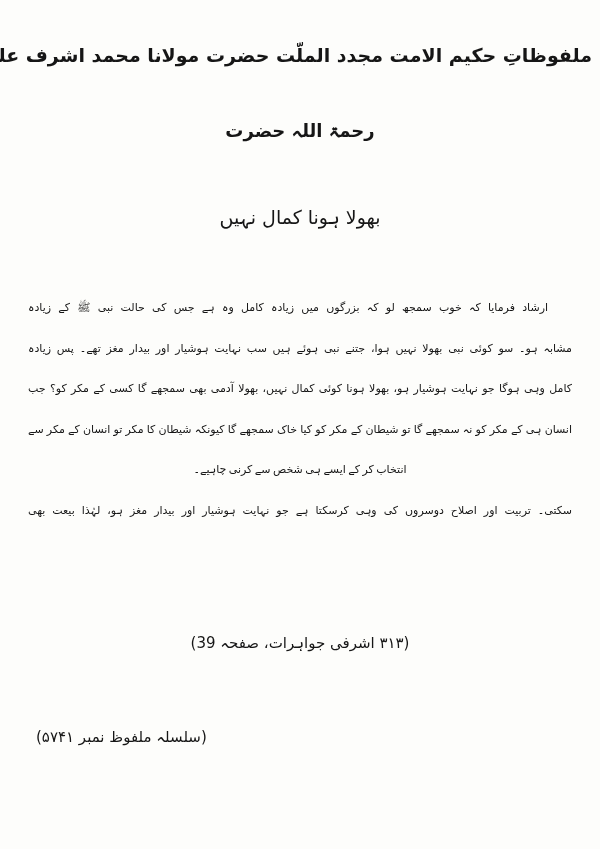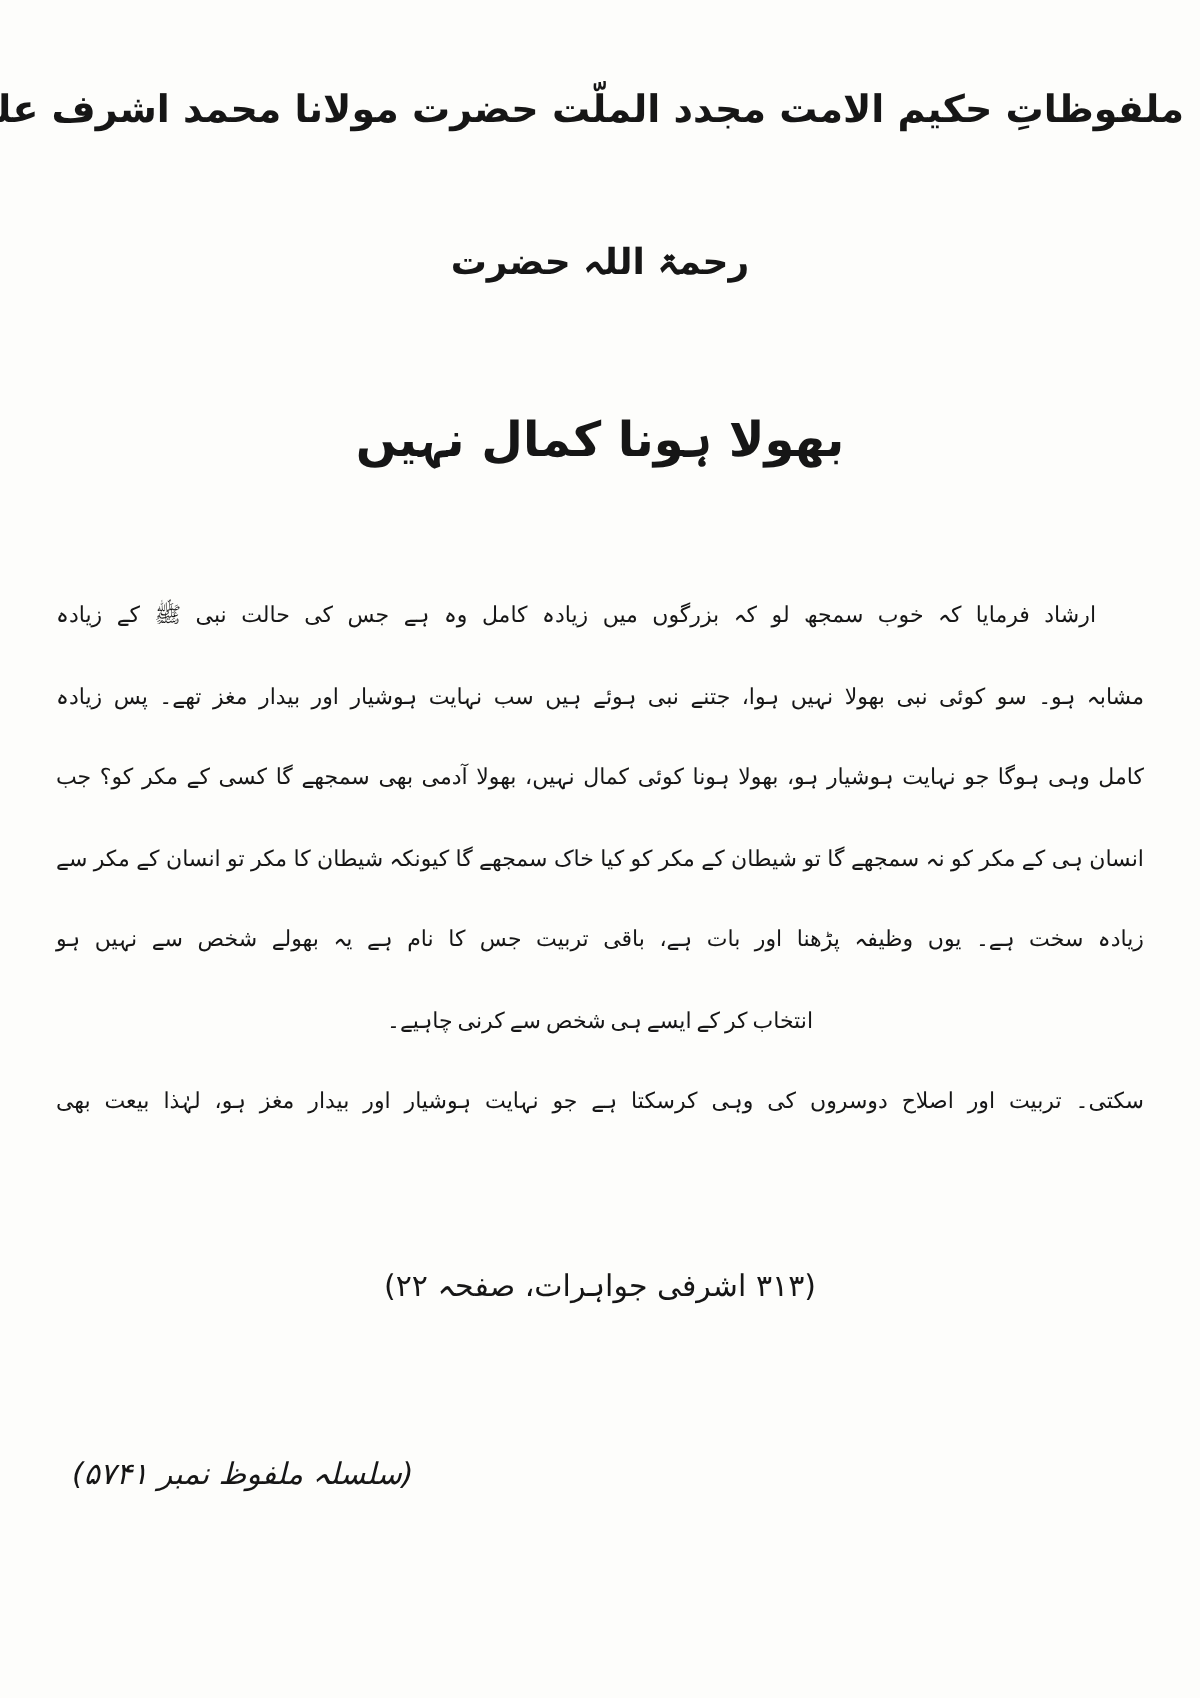--- a/index.html
+++ b/index.html
@@ -24,21 +24,21 @@
     white-space: nowrap;
   }
   .header-subtitle {
     position: absolute; top: 120px; left: 0; right: 0;
     text-align: center;
     font-size: 18px; font-weight: bold;
   }
   .section-title {
     position: absolute; top: 206px; left: 0; right: 0;
     text-align: center;
-    font-size: 24px; font-weight: bold;
+    font-size: 19px; font-weight: normal;
   }
   .body-block {
     position: absolute; top: 288px; right: 28px; left: 28px;
     font-size: 11px;
     line-height: 40.5px;
     word-spacing: -1px;
   }
   .body-line {
     text-align: justify;
     text-align-last: justify;
@@ -52,41 +52,39 @@
   }
   .reference-line {
     position: absolute; top: 634px; left: 0; right: 0;
     text-align: center;
     font-size: 15px;
   }
   .serial-line {
     position: absolute; top: 728px; left: 36px;
     font-size: 15px;
     direction: rtl;
-    font-style: italic;
   }
 </style>
 </head>
 <body>
 
 <div class="page">
 
   <div class="header-title">ملفوظاتِ حکیم الامت مجدد الملّت حضرت مولانا محمد اشرف علی تھانوی</div>
 
   <div class="header-subtitle">رحمۃ اللہ حضرت</div>
 
   <div class="section-title">بھولا ہونا کمال نہیں</div>
 
   <div class="body-block">
       <div class="body-line first">ارشاد فرمایا کہ خوب سمجھ لو کہ بزرگوں میں زیادہ کامل وہ ہے جس کی حالت نبی ﷺ کے زیادہ</div>
       <div class="body-line">مشابہ ہو۔ سو کوئی نبی بھولا نہیں ہوا، جتنے نبی ہوئے ہیں سب نہایت ہوشیار اور بیدار مغز تھے۔ پس زیادہ</div>
       <div class="body-line">کامل وہی ہوگا جو نہایت ہوشیار ہو، بھولا ہونا کوئی کمال نہیں، بھولا آدمی بھی سمجھے گا کسی کے مکر کو؟ جب</div>
       <div class="body-line">انسان ہی کے مکر کو نہ سمجھے گا تو شیطان کے مکر کو کیا خاک سمجھے گا کیونکہ شیطان کا مکر تو انسان کے مکر سے</div>
-      <div class="body-line">زیادہ سخت ہے۔ یوں وظیفہ پڑھنا اور بات ہے، باقی تربیت جس کا نام ہے یہ بھولے شخص سے نہیں ہو</div>
       <div class="body-line last">انتخاب کر کے ایسے ہی شخص سے کرنی چاہیے۔</div>
       <div class="body-line">سکتی۔ تربیت اور اصلاح دوسروں کی وہی کرسکتا ہے جو نہایت ہوشیار اور بیدار مغز ہو، لہٰذا بیعت بھی</div>
     </div>
 
-  <div class="reference-line">(۳۱۳ اشرفی جواہرات، صفحہ ۲۲)</div>
+  <div class="reference-line">(۳۱۳ اشرفی جواہرات، صفحہ 39)</div>
 
   <div class="serial-line">(سلسلہ ملفوظ نمبر ۵۷۴۱)</div>
 
 </div>
 
 </body></html>

